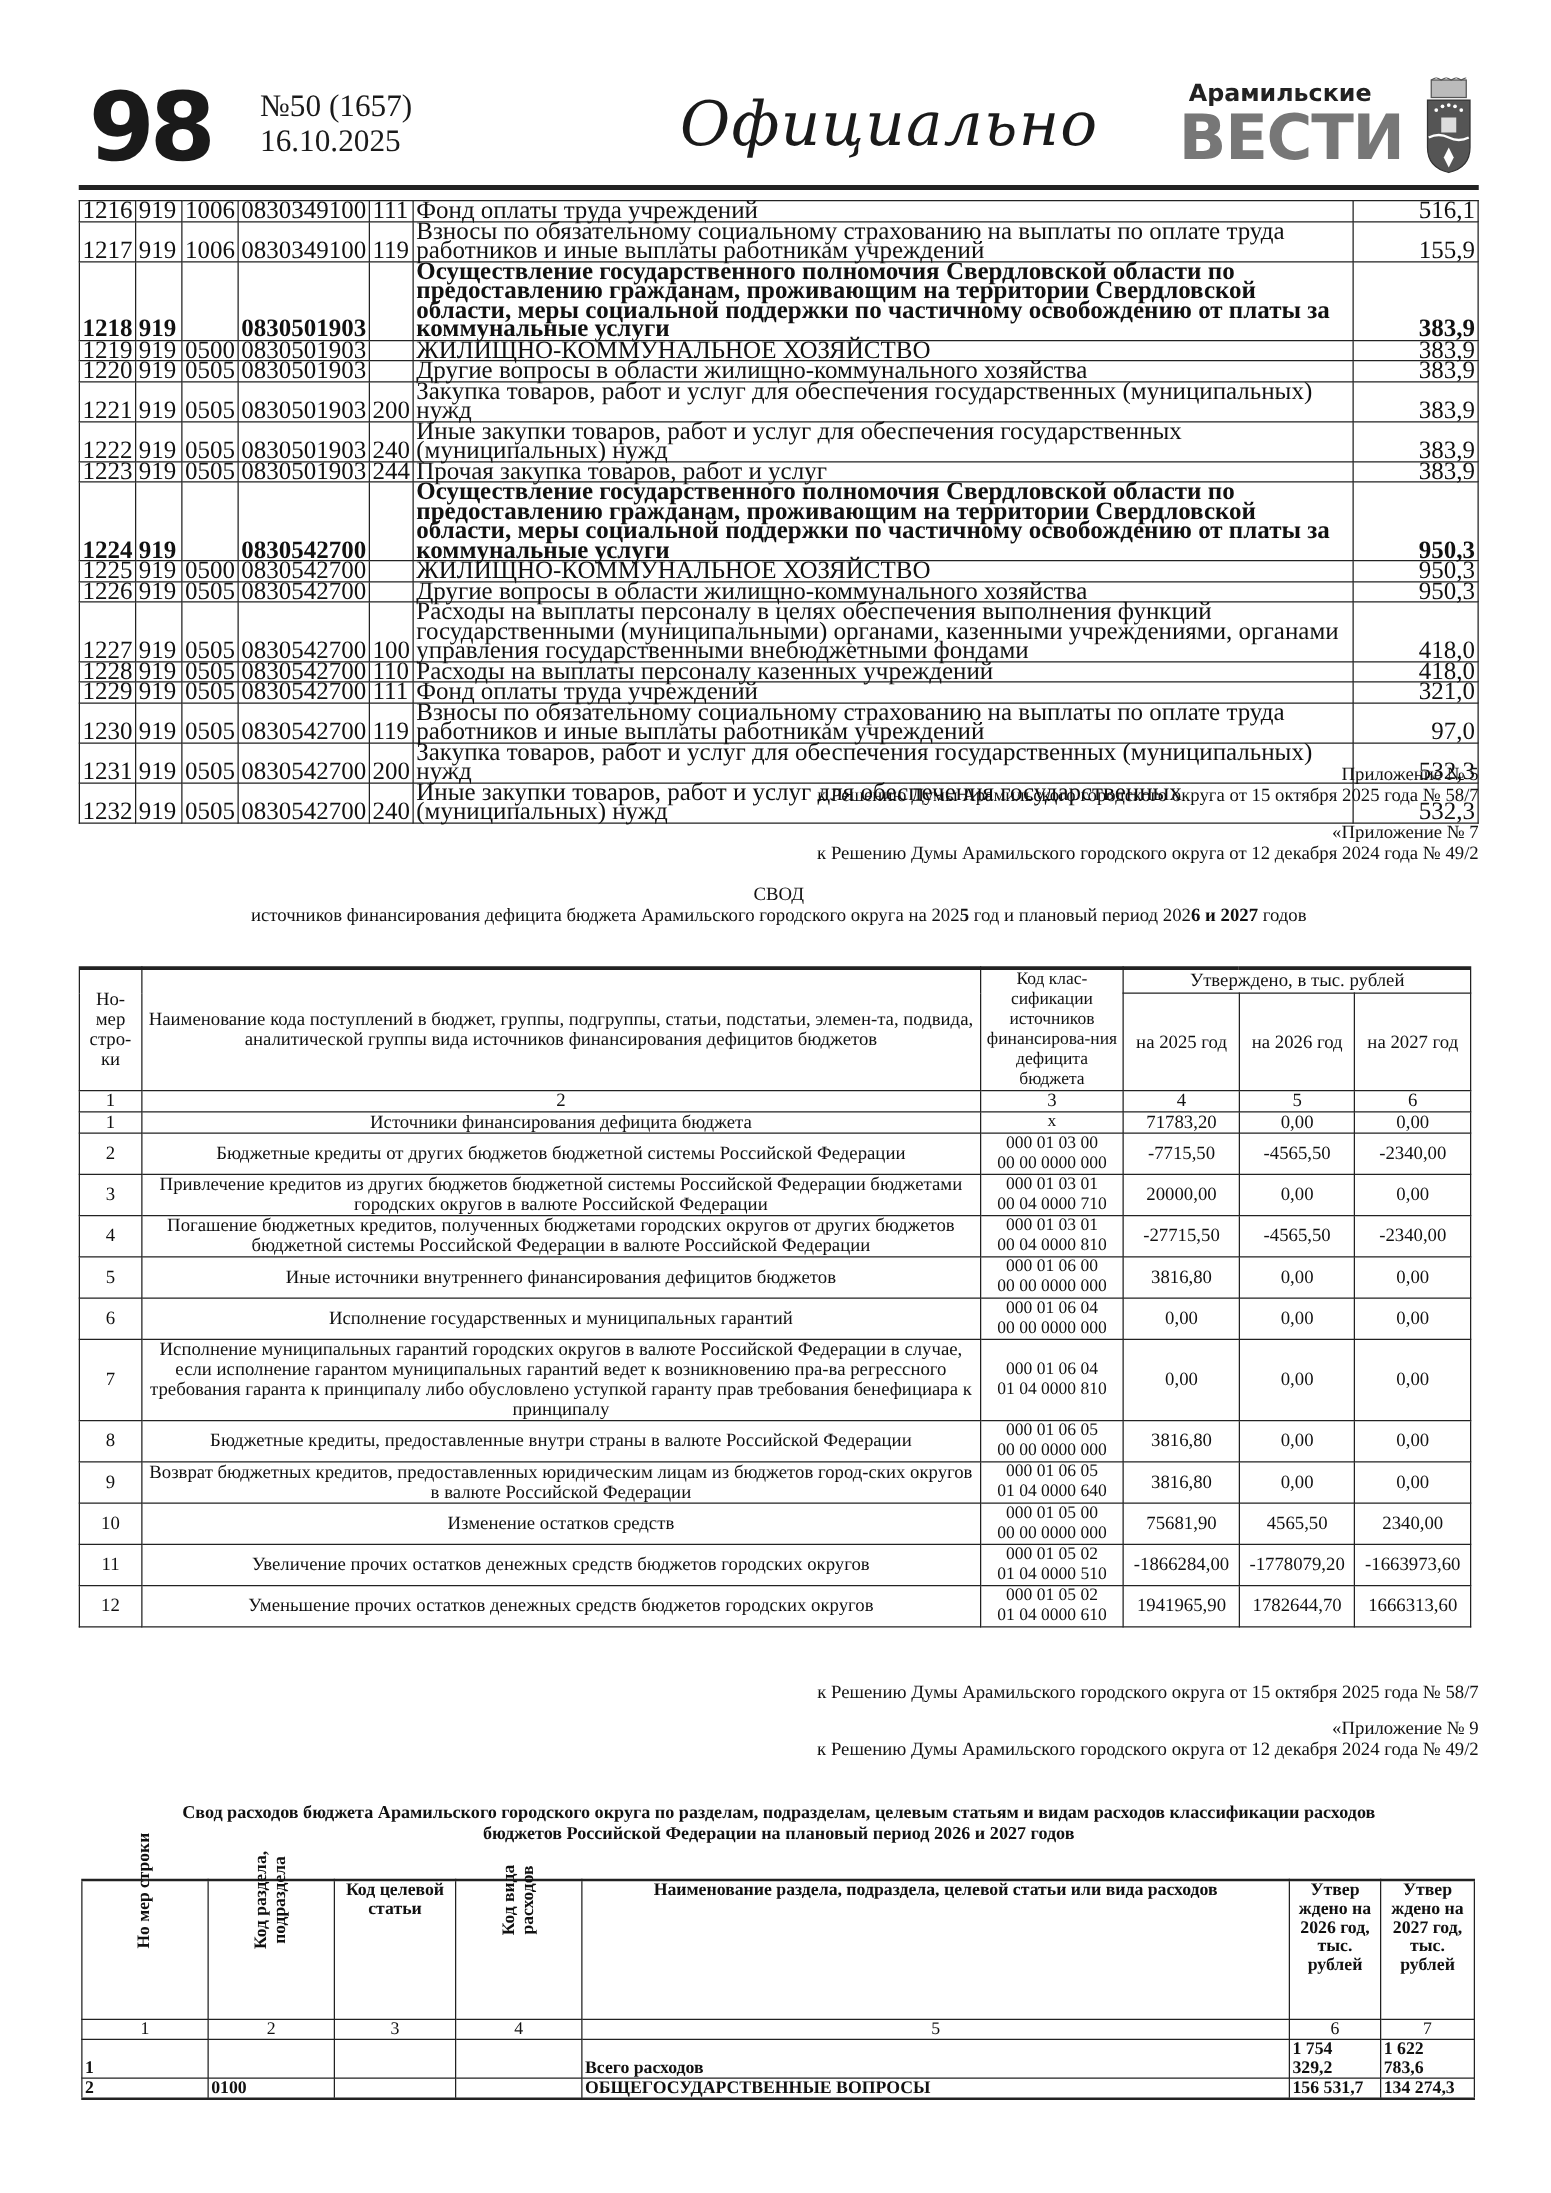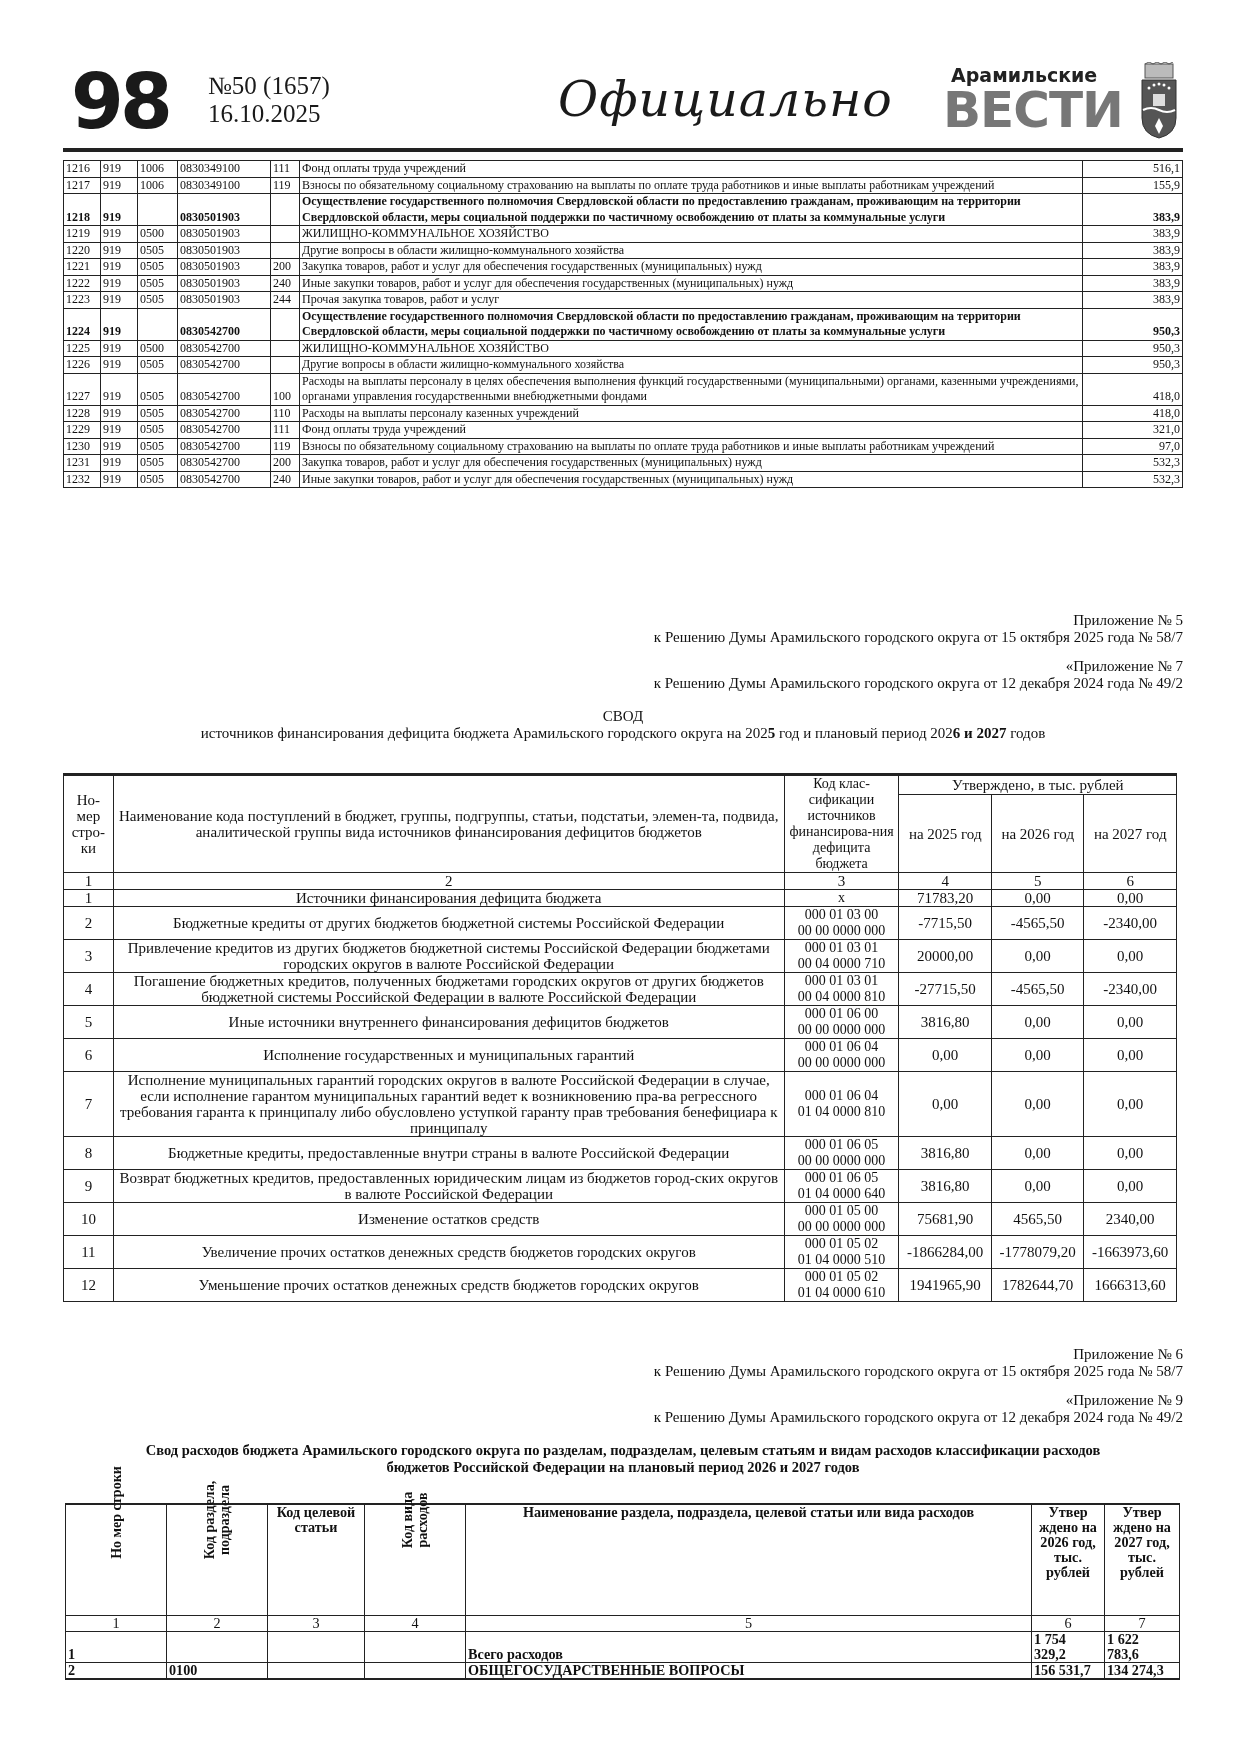--- a/index.html
+++ b/index.html
@@ -1,31 +1,31 @@
 <!DOCTYPE html>
 <html><head>
 <meta charset="utf-8">
 <style>
   html, body { margin: 0; padding: 0; background: #ffffff; }
   body { width: 1241px; height: 1754px; position: relative; overflow: hidden; color: #111; font-family: "Liberation Serif", serif; }
   .masthead { position: absolute; left: 63px; top: 60px; width: 1120px; height: 88px; }
   .page-num { position: absolute; left: 8px; top: 0px; font-family: "DejaVu Sans", sans-serif; font-weight: bold; font-size: 76px; letter-spacing: -4px; line-height: 84px; color: #1a1a1a; }
   .issue { position: absolute; left: 145px; top: 12px; font-family: Liberation Serif, serif; font-size: 25px; line-height: 28px; color: #1a1a1a; }
-  .section-title { position: absolute; left: 495px; top: 10px; font-family: "DejaVu Serif", serif; font-style: italic; font-size: 49px; line-height: 60px; color: #1a1a1a; letter-spacing: 1px; }
+  .section-title { position: absolute; left: 481px; top: 10px; font-family: "DejaVu Serif", serif; font-style: italic; font-size: 49px; line-height: 60px; color: #1a1a1a; letter-spacing: 1px; }
   .logo { position: absolute; left: 880px; top: 4px; width: 240px; height: 78px; }
   .logo-top { position: absolute; left: 8px; top: 0px; font-family: "DejaVu Sans", sans-serif; font-weight: bold; font-size: 19px; color: #222; }
   .logo-main { position: absolute; left: 0px; top: 18px; font-family: "DejaVu Sans", sans-serif; font-weight: bold; font-size: 50px; line-height: 56px; letter-spacing: -1px; color: #777; }
   .emblem { position: absolute; left: 196px; top: -2px; width: 40px; height: 78px; }
   .rule { position: absolute; left: 63px; top: 148px; width: 1120px; height: 4px; background: #222; }
 
   table { border-collapse: collapse; position: absolute; font-family: "Liberation Serif", serif; }
   td, th { border: 1px solid #222; padding: 0 3px; vertical-align: bottom; font-weight: normal; }
 
   
-  #t1 { left: 63px; top: 160px; width: 1120px; font-size: 12px; line-height: 15.5px; }
+  #t1 { left: 63px; top: 160px; width: 1120px; font-size: 20px; line-height: 15.5px; }
   #t1 td { padding: 0 2px; }
   #t1 .c-num { width: 32px; }
   #t1 .c-a { width: 32px; margin-top: 32px; }
   #t1 .c-b { width: 35px; }
   #t1 .c-c { width: 88px; }
   #t1 .c-d { width: 24px; }
   #t1 .c-val { width: 95px; text-align: right; }
   #t1 tr.bold td { font-weight: bold; }
 
   .note { position: absolute; right: 58px; text-align: right; font-size: 15px; line-height: 17px; }
@@ -399,21 +399,20 @@
           <div>01 04 0000 610</div>
         </td>
         <td class="c-y">1941965,90</td>
         <td class="c-y">1782644,70</td>
         <td class="c-y">1666313,60</td>
       </tr>
     </tbody>
 </table>
 
 <div class="note" style="top:1346px;">
-  <div>Приложение № 6</div>
   <div>к Решению Думы Арамильского городского округа от 15 октября 2025 года № 58/7</div>
   <div style="height:12px"></div>
   <div>«Приложение № 9</div>
   <div>к Решению Думы Арамильского городского округа от 12 декабря 2024 года № 49/2</div>
 </div>
 <div class="center-title" style="top:1442px; font-weight:bold; font-size:14.5px;">
   <div>Свод расходов бюджета Арамильского городского округа по разделам, подразделам, целевым статьям и видам расходов классификации расходов</div>
   <div>бюджетов Российской Федерации на плановый период 2026 и 2027 годов</div>
 </div>
 

